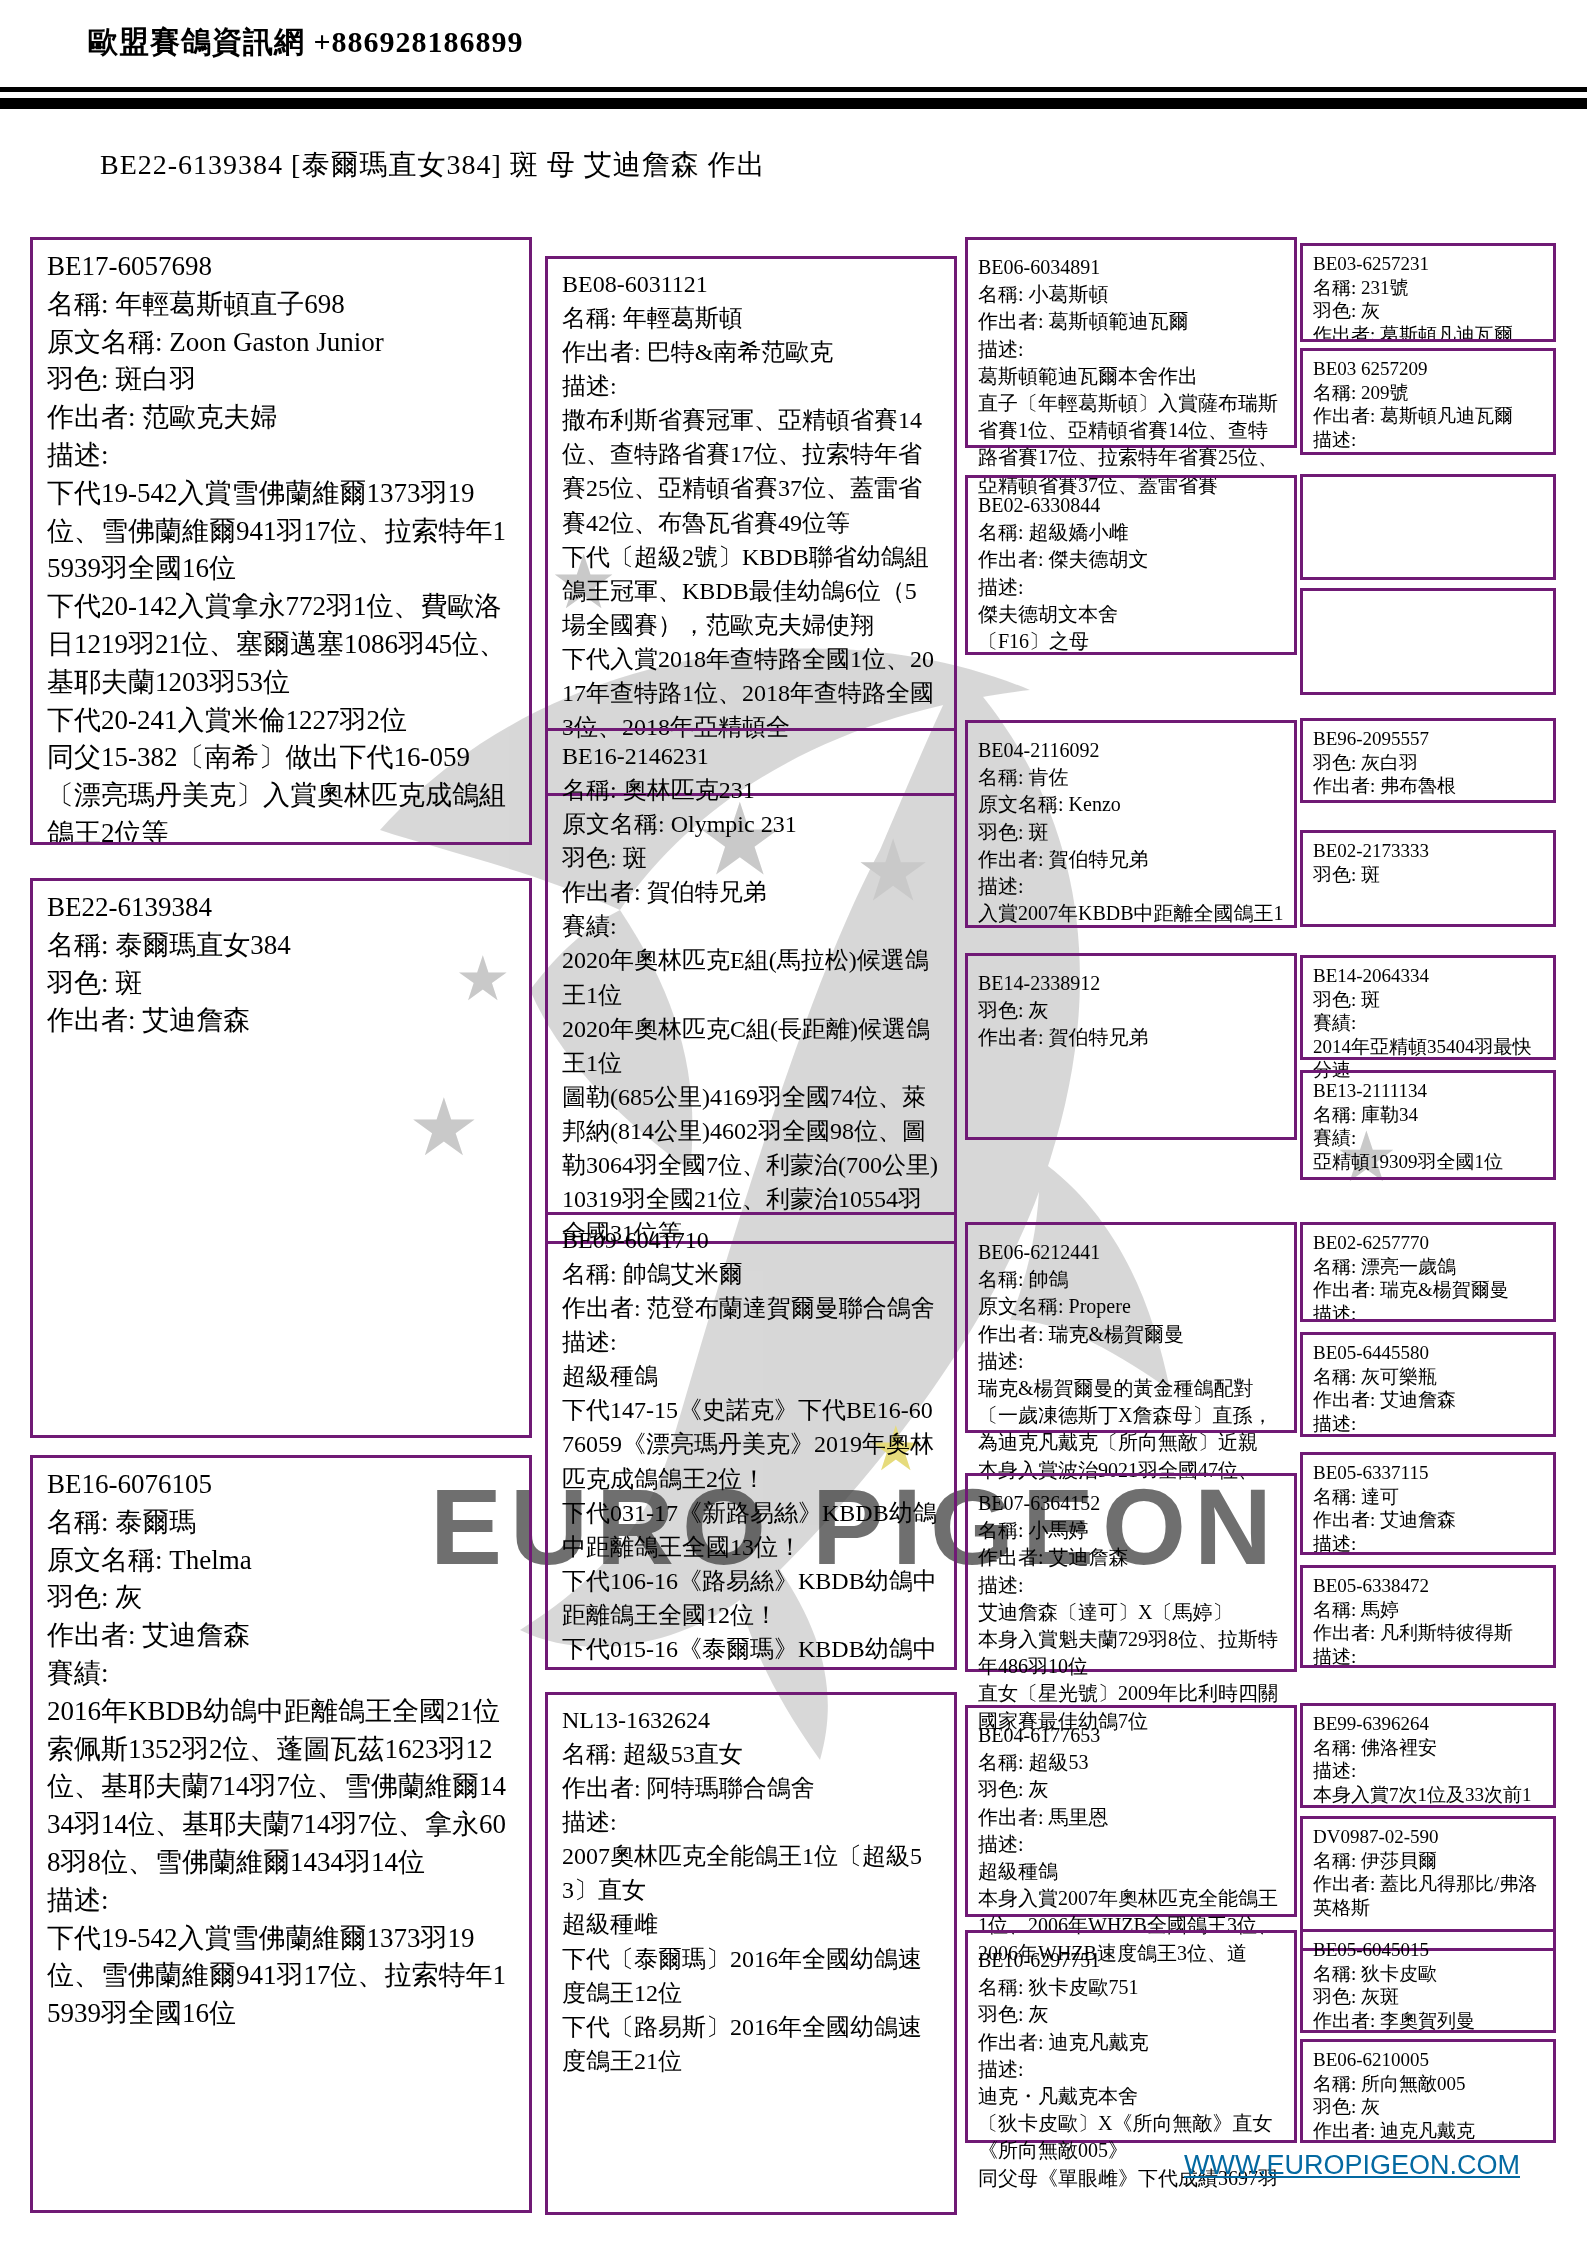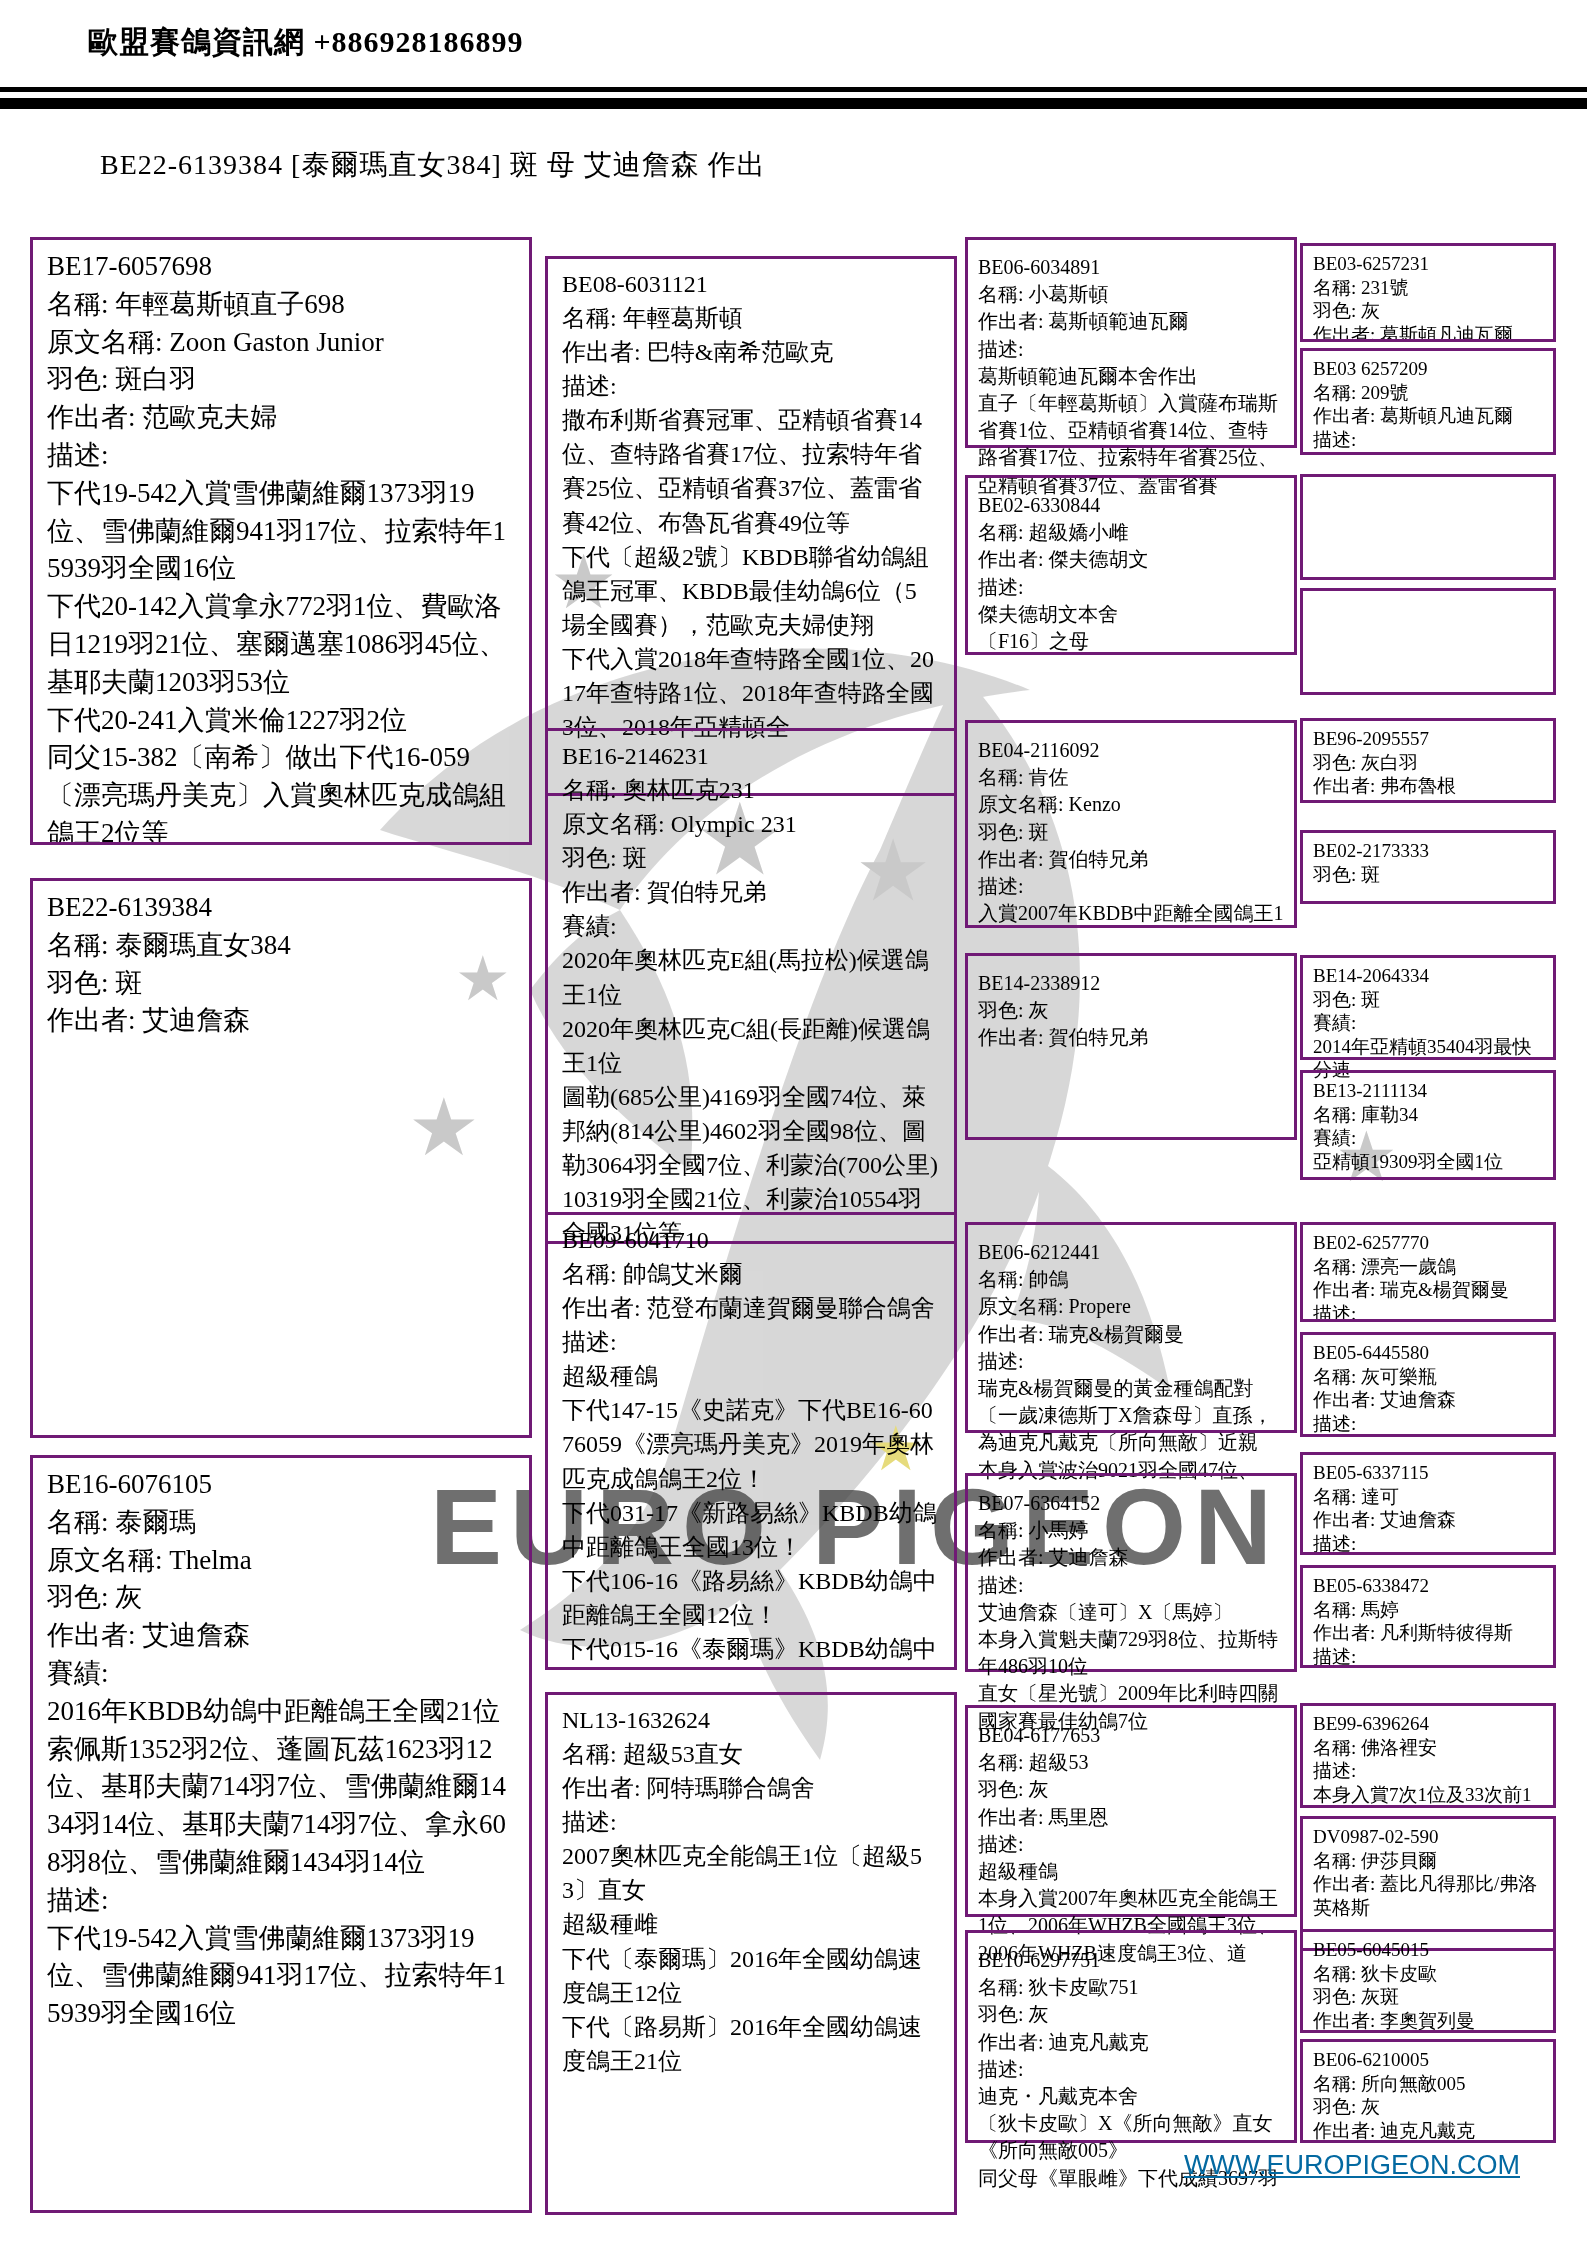--- a/index.html
+++ b/index.html
@@ -177,21 +177,21 @@
 作出者: 葛斯頓凡迪瓦爾</div>
   <div class="box col4" style="top:348px;height:107px;">BE03 6257209
 名稱: 209號
 作出者: 葛斯頓凡迪瓦爾
 描述:</div>
   <div class="box col4" style="top:474px;height:106px;"></div>
   <div class="box col4" style="top:588px;height:107px;"></div>
   <div class="box col4" style="top:718px;height:85px;">BE96-2095557
 羽色: 灰白羽
 作出者: 弗布魯根</div>
-  <div class="box col4" style="top:830px;height:74px;">BE02-2173333
+  <div class="box col4" style="top:830px;height:97px;">BE02-2173333
 羽色: 斑</div>
   <div class="box col4 spill" style="top:955px;height:105px;">BE14-2064334
 羽色: 斑
 賽績:
 2014年亞精頓35404羽最快分速</div>
   <div class="box col4" style="top:1070px;height:110px;">BE13-2111134
 名稱: 庫勒34
 賽績:
 亞精頓19309羽全國1位</div>
   <div class="box col4" style="top:1222px;height:100px;">BE02-6257770

